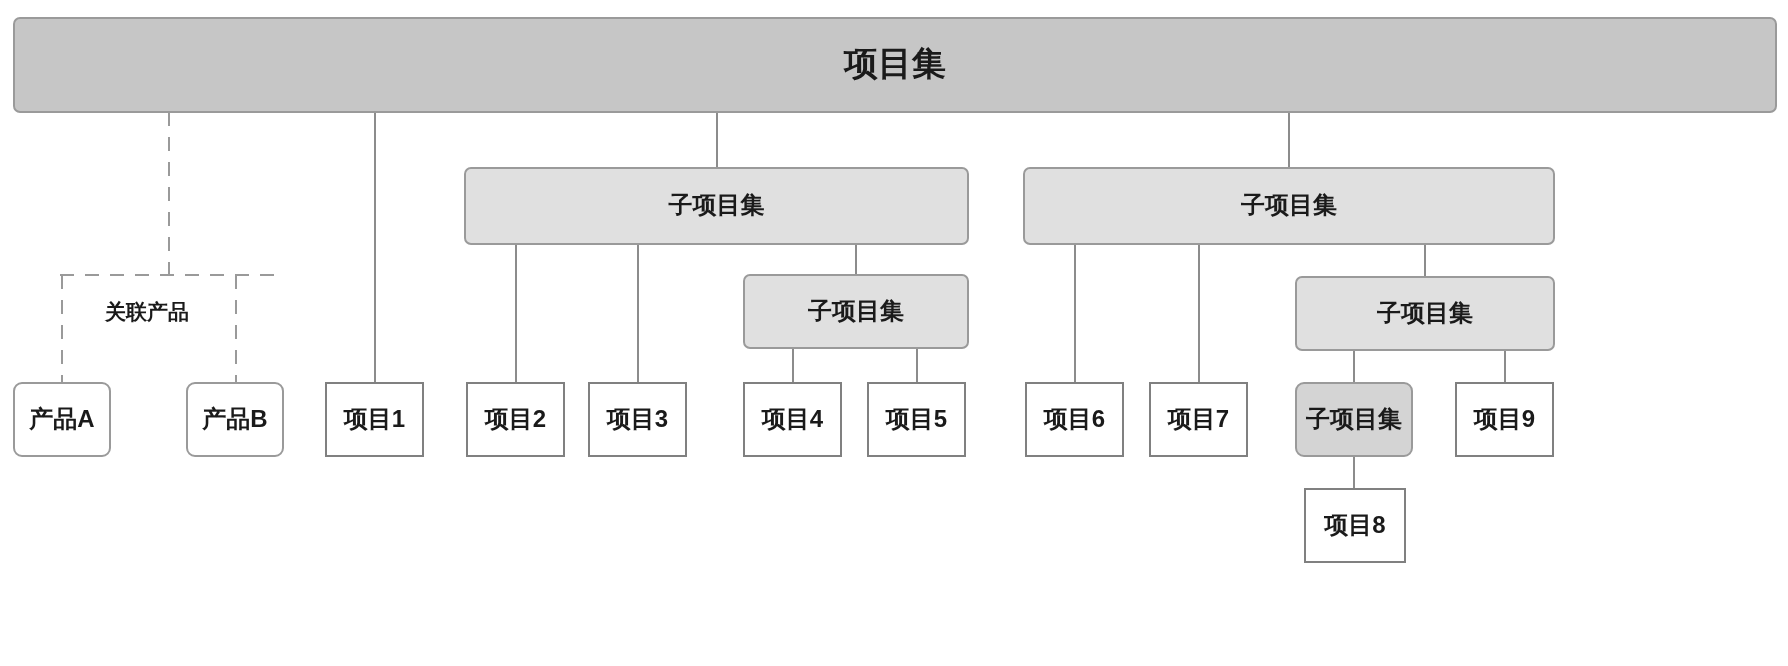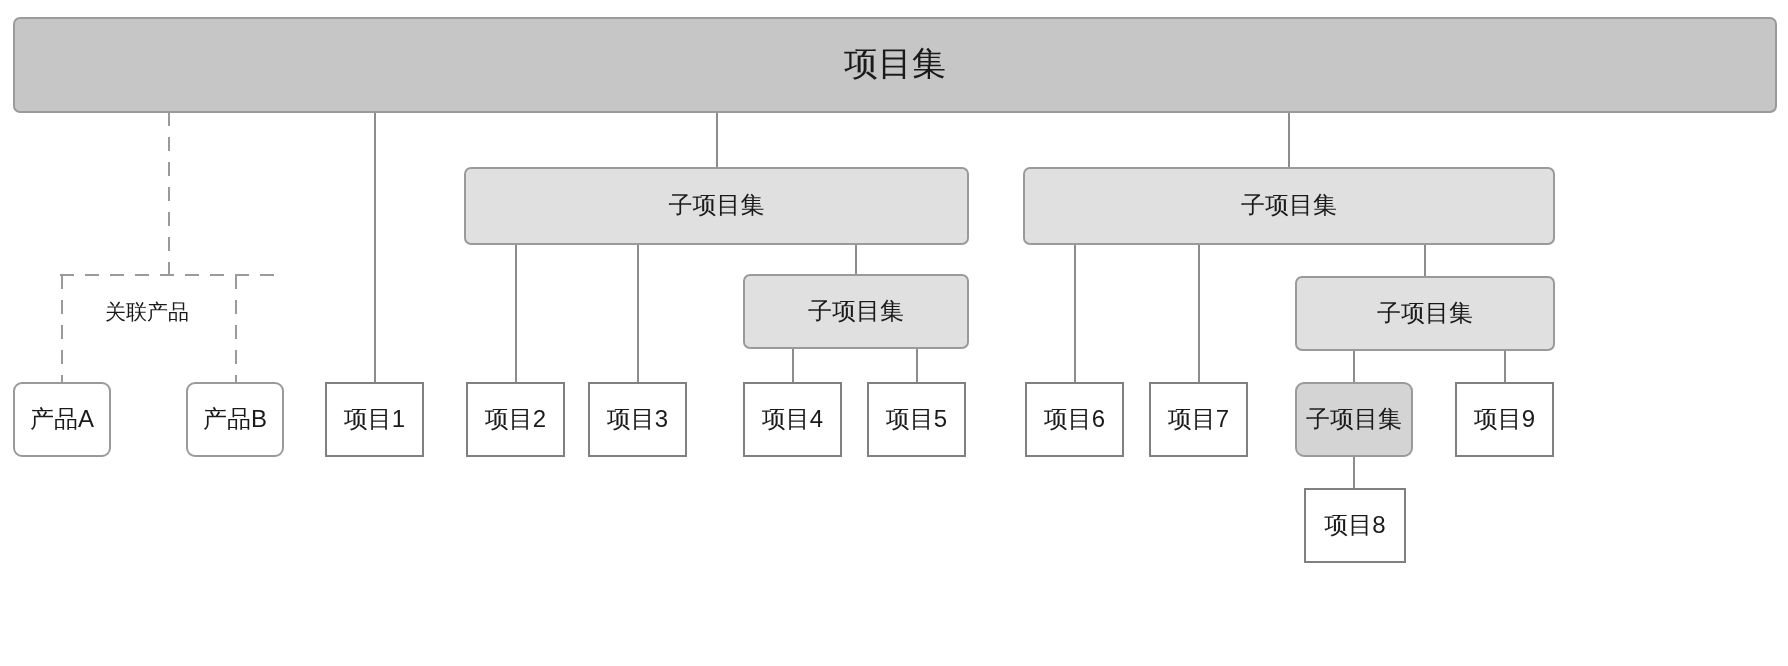--- a/index.html
+++ b/index.html
@@ -10,20 +10,21 @@
   body {
     width: 1788px;
     height: 666px;
     font-family: "Liberation Sans", "DejaVu Sans", sans-serif;
     overflow: hidden;
   }
   #diagram-root {
     position: relative;
     width: 1748px;
     height: 666px;
+    font-weight: bold;
   }
   svg#chart-svg {
     display: block;
     width: 1788px;
     height: 666px;
   }
   .node-rect {
     stroke-width: 2;
   }
   .node-label {

